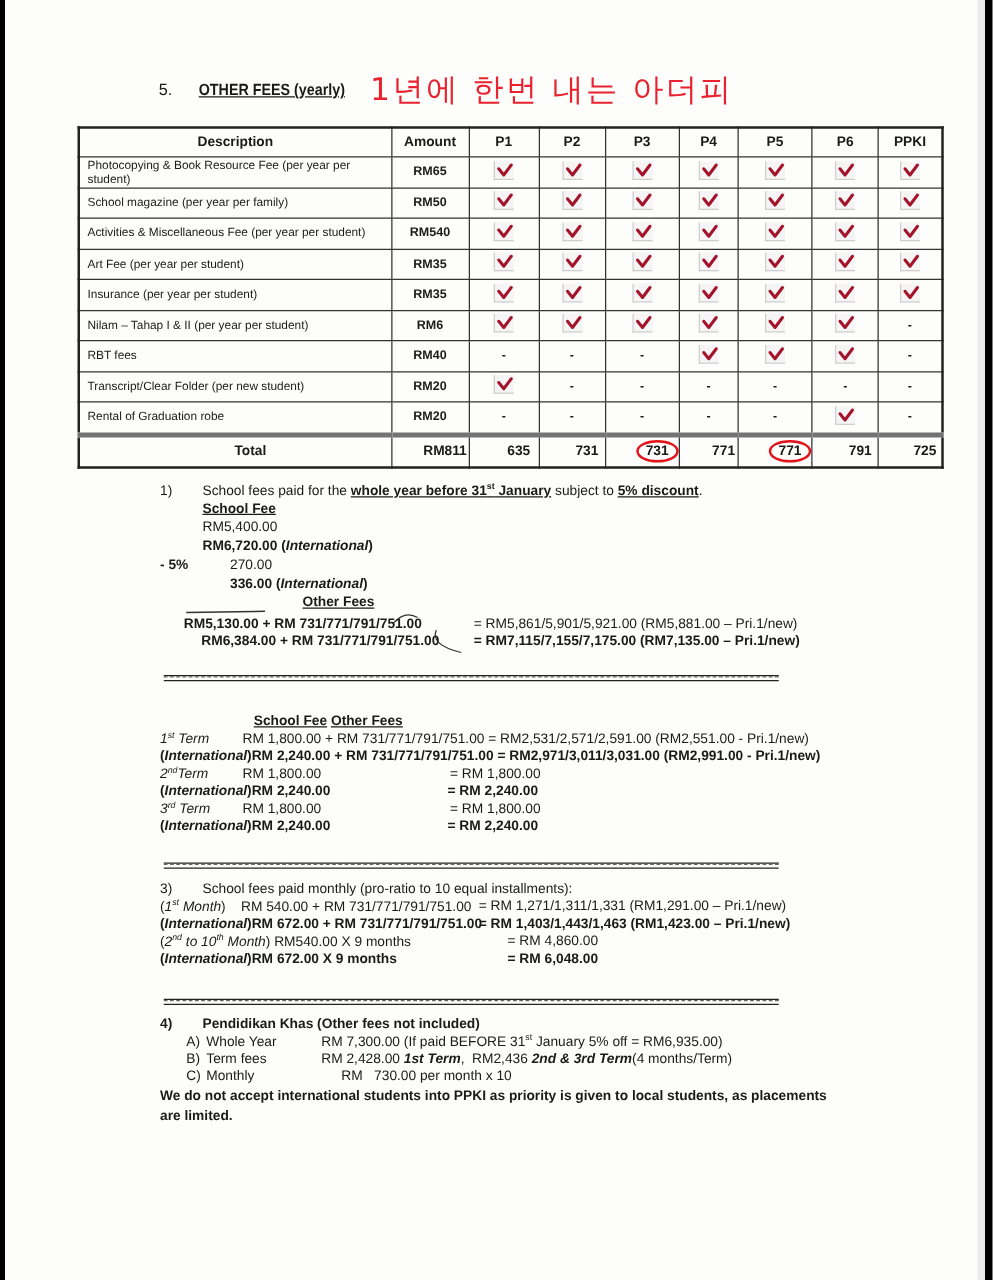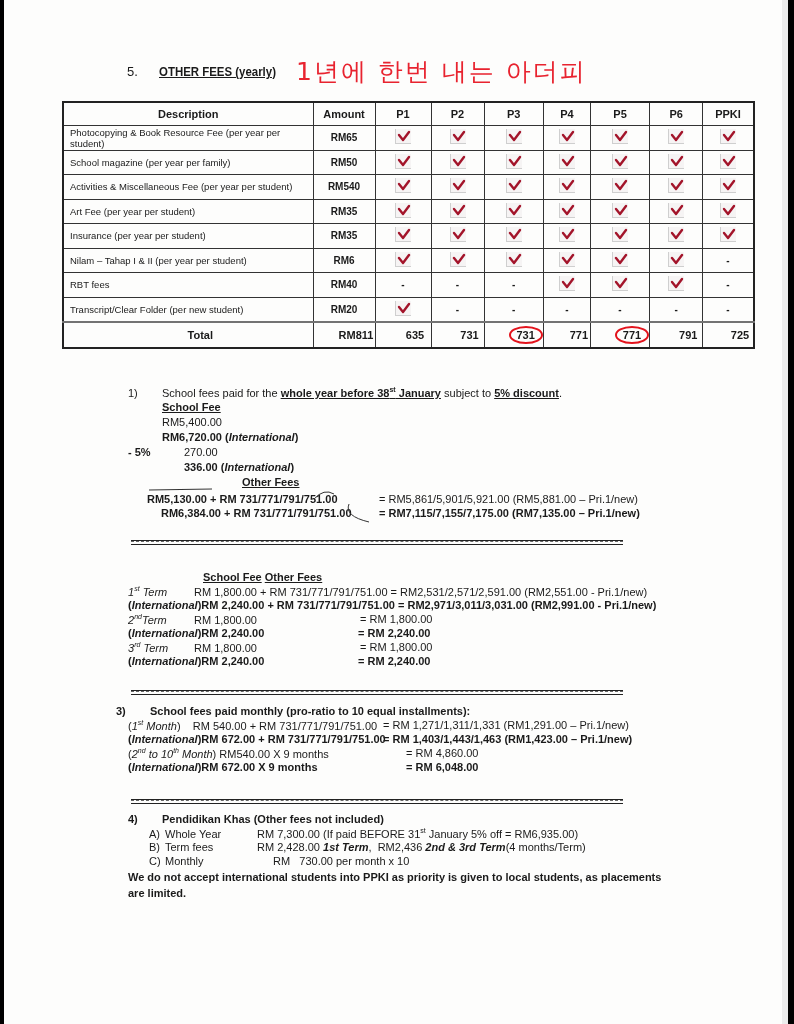--- a/index.html
+++ b/index.html
@@ -32,21 +32,21 @@
     position: absolute; left: 58px; top: 101px;
     border-collapse: collapse; font-size: 10px;
     border: 2px solid #222;
   }
   table.fees th, table.fees td {
     border: 1px solid #333; height: 23.5px; padding: 0; text-align: center;
   }
   table.fees th { font-weight: bold; font-size: 11px; height: 22px; }
   table.fees td.desc { text-align: left; padding-left: 6px; font-size: 9.5px; }
   table.fees td.amt { font-weight: bold; font-size: 10px; }
-  table.fees tr.total td { font-weight: bold; font-size: 11px; border-top: 2px solid #737373; padding-left: 24px; }
+  table.fees tr.total td { font-weight: bold; font-size: 11px; border-top: 4px solid #737373; padding-left: 24px; }
   .col-desc { width: 250px; } .col-amt { width: 62px; }
   .col-p1 { width: 56px; } .col-p2 { width: 53px; } .col-p3 { width: 51px; }
   .col-p4 { width: 47px; } .col-p5 { width: 47px; } .col-p6 { width: 53px; } .col-ppki { width: 51px; }
   .check {
     display: inline-block; width: 15px; height: 14px; position: relative;
     border-left: 1px solid #cfcfcf; border-bottom: 1px solid #cfcfcf; background: #f6f4f4;
   }
   .check svg { position: absolute; left: 0; top: 0; }
   .dash { font-weight: bold; }
   .circled {
@@ -272,36 +272,49 @@
           <td><span class="check"><svg width="15" height="14" viewBox="0 0 15 14">
                 <path d="M3 6 L7 11 L13 3" stroke="#a3142a" stroke-width="2.4" fill="none" stroke-linecap="round" stroke-linejoin="round"></path>
               </svg></span></td>
           <td><span class="dash">-</span></td>
           <td><span class="dash">-</span></td>
           <td><span class="dash">-</span></td>
           <td><span class="dash">-</span></td>
           <td><span class="dash">-</span></td>
           <td><span class="dash">-</span></td>
         </tr>
+        <tr>
+          <td class="desc">Rental of Graduation robe</td>
+          <td class="amt">RM20</td>
+          <td><span class="dash">-</span></td>
+          <td><span class="dash">-</span></td>
+          <td><span class="dash">-</span></td>
+          <td><span class="dash">-</span></td>
+          <td><span class="dash">-</span></td>
+          <td><span class="check"><svg width="15" height="14" viewBox="0 0 15 14">
+                <path d="M3 6 L7 11 L13 3" stroke="#a3142a" stroke-width="2.4" fill="none" stroke-linecap="round" stroke-linejoin="round"></path>
+              </svg></span></td>
+          <td><span class="dash">-</span></td>
+        </tr>
         <tr class="total">
           <td>Total</td>
           <td>RM811</td>
           <td><span>635</span></td>
           <td><span>731</span></td>
           <td><span class="circled" style="border-color: rgb(227, 19, 28);">731</span></td>
           <td><span>771</span></td>
           <td><span class="circled" style="border-color: rgb(227, 19, 28);">771</span></td>
           <td><span>791</span></td>
           <td><span>725</span></td>
         </tr>
       </tbody>
   </table>
 
   <div class="line" style="left:124px; top:386px;">
-    <span style="display:inline-block;width:34px;">1)</span><span>School fees paid for the </span><span class="b u"><span>whole year before 38</span><sup>st</sup><span> January</span></span><span> subject to </span><span class="b u">5% discount</span><span>.</span>
+    <span style="display:inline-block;width:34px;">1)</span><span>School fees paid for the </span><span class="b u"><span>whole year before 31</span><sup>st</sup><span> January</span></span><span> subject to </span><span class="b u">5% discount</span><span>.</span>
   </div>
   <div class="line b u" style="left:158px; top:401px;">School Fee</div>
   <div class="line" style="left:158px; top:416px;">RM5,400.00</div>
   <div class="line b" style="left:158px; top:431px;"><span>RM6,720.00 (</span><span class="i">International</span><span>)</span></div>
   <div class="line b" style="left:124px; top:446px;">- 5%</div>
   <div class="line" style="left:180px; top:446px;">270.00</div>
   <div class="line b" style="left:180px; top:461px;"><span>336.00 (</span><span class="i">International</span><span>)</span></div>
   <div class="line b u" style="left:238px; top:476px;">Other Fees</div>
   <div class="line" style="left:143px; top:493px;font-weight:bold;">RM5,130.00 + RM 731/771/791/751.00</div>
   <div class="line" style="left:375px; top:493px;">= RM5,861/5,901/5,921.00 (RM5,881.00 – Pri.1/new)</div>
@@ -321,21 +334,21 @@
   <div class="line" style="left:356px; top:613px;">= RM 1,800.00</div>
   <div class="line b" style="left:124px; top:627px;">(<span class="i">International</span><span>)RM 2,240.00</span></div>
   <div class="line b" style="left:354px; top:627px;">= RM 2,240.00</div>
   <div class="line" style="left:124px; top:641px;"><span class="i" style="display:inline-block;width:66px;"><span>3</span><sup>rd</sup><span> Term</span></span><span>RM 1,800.00</span></div>
   <div class="line" style="left:356px; top:641px;">= RM 1,800.00</div>
   <div class="line b" style="left:124px; top:655px;">(<span class="i">International</span><span>)RM 2,240.00</span></div>
   <div class="line b" style="left:354px; top:655px;">= RM 2,240.00</div>
 
   <div class="sep" style="top:690px;"></div>
 
-  <div class="line" style="left:112px; top:705px;font-weight:bold;"><span style="display:inline-block;width:34px;">3)</span><span>School fees paid monthly (pro-ratio to 10 equal installments):</span></div>
+  <div class="line" style="left:124px; top:705px;"><span style="display:inline-block;width:34px;">3)</span><span>School fees paid monthly (pro-ratio to 10 equal installments):</span></div>
   <div class="line" style="left:124px; top:719px;"><span>(</span><span class="i"><span>1</span><sup>st</sup><span> Month</span></span><span style="white-space:pre;">)    RM 540.00 + RM 731/771/791/751.00</span></div>
   <div class="line" style="left:379px; top:719px;">= RM 1,271/1,311/1,331 (RM1,291.00 – Pri.1/new)</div>
   <div class="line b" style="left:124px; top:733px;">(<span class="i">International</span><span>)RM 672.00 + RM 731/771/791/751.00</span></div>
   <div class="line b" style="left:379px; top:733px;">= RM 1,403/1,443/1,463 (RM1,423.00 – Pri.1/new)</div>
   <div class="line" style="left:124px; top:747px;">(<span class="i"><span>2</span><sup>nd</sup><span> to 10</span><sup>th</sup><span> Month</span></span><span>) RM540.00 X 9 months</span></div>
   <div class="line" style="left:402px; top:747px;">= RM 4,860.00</div>
   <div class="line b" style="left:124px; top:761px;">(<span class="i">International</span><span>)RM 672.00 X 9 months</span></div>
   <div class="line b" style="left:402px; top:761px;">= RM 6,048.00</div>
 
   <div class="sep" style="top:799px;"></div>

